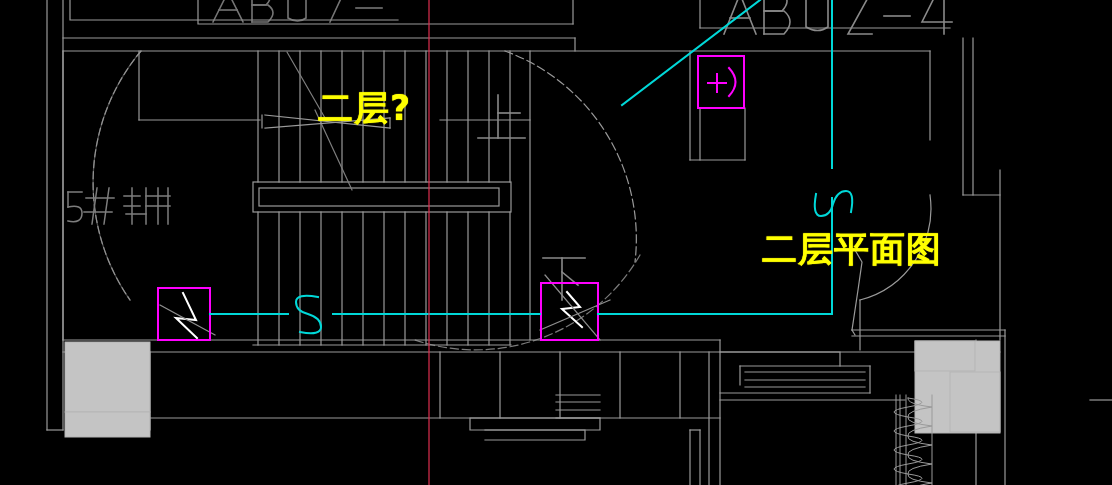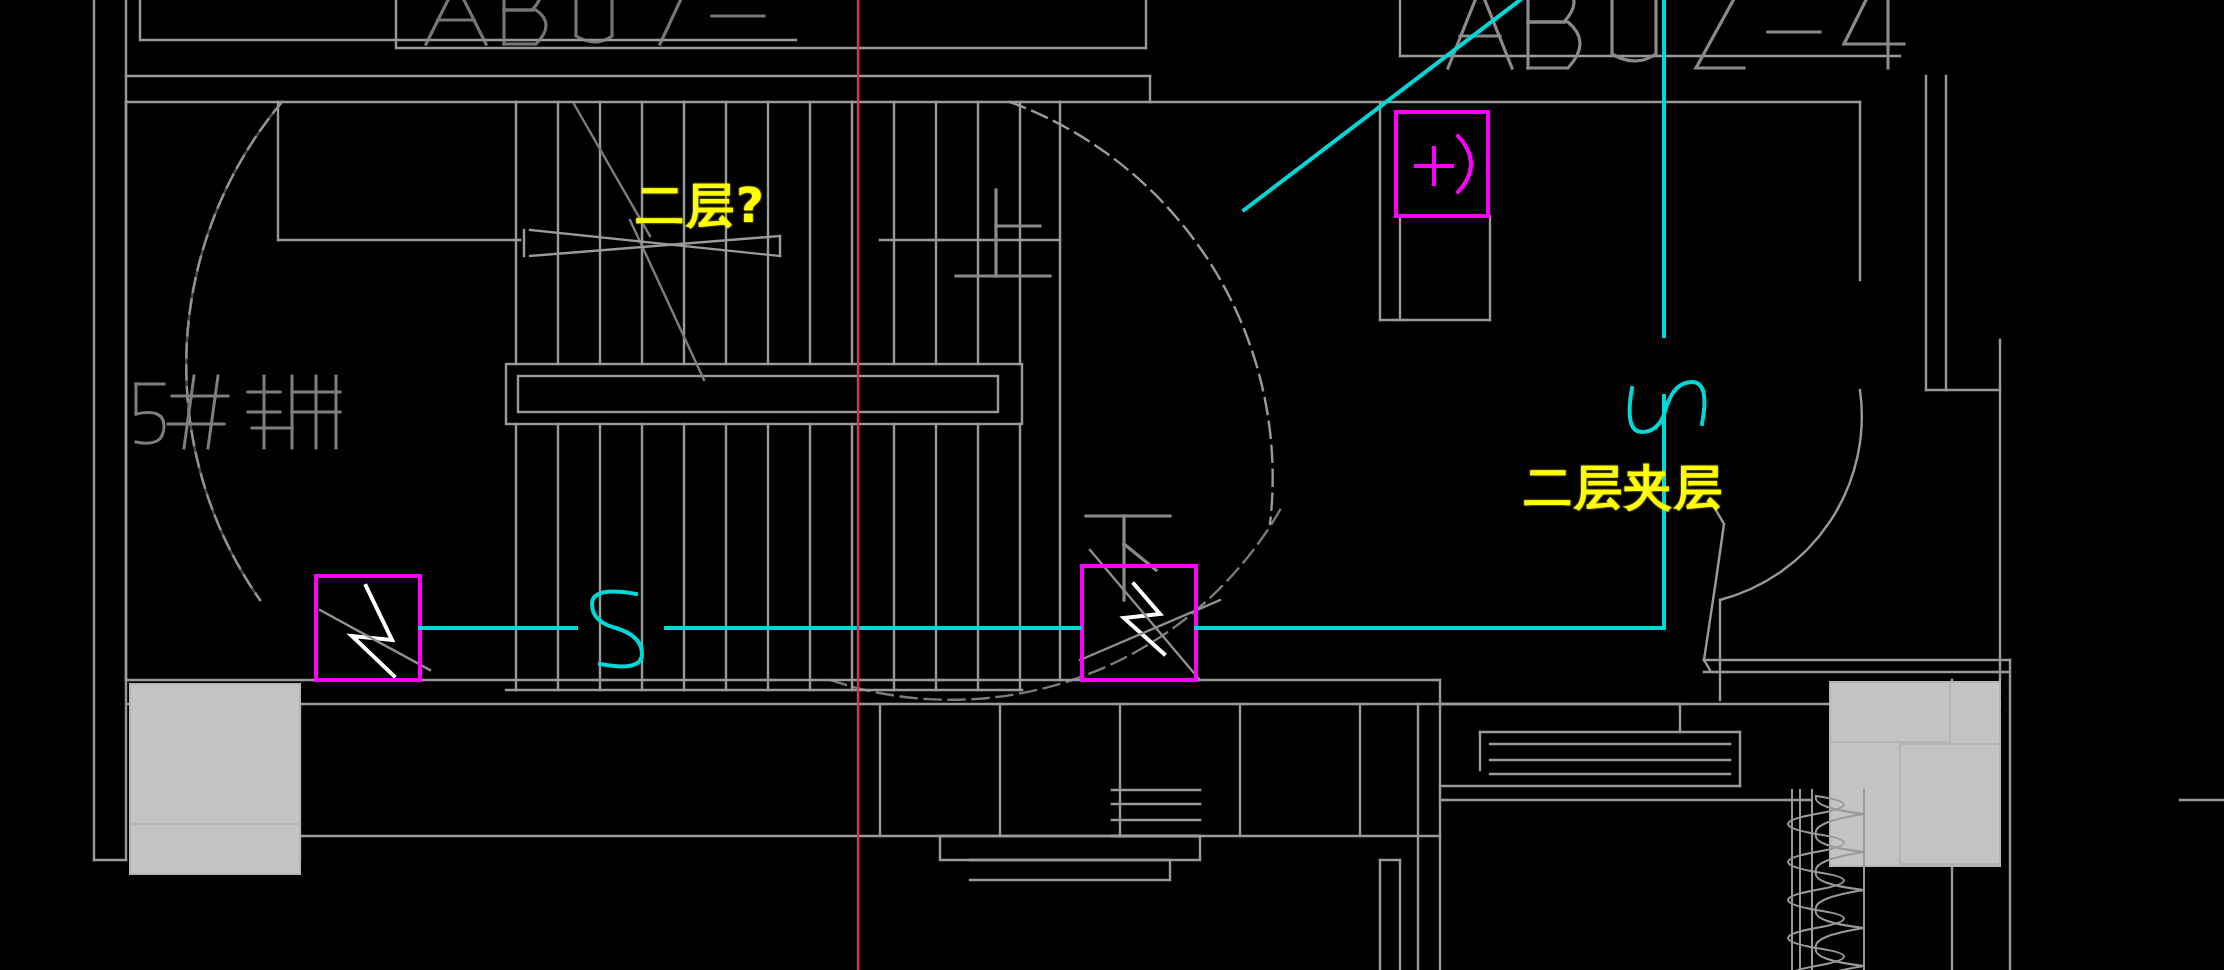--- a/index.html
+++ b/index.html
@@ -8,21 +8,21 @@
     position:relative;
     width:1112px;height:485px;
     background:#000000;
     overflow:hidden;
   }
   #cad-svg{position:absolute;left:0;top:0;width:1112px;height:485px;display:block;}
   .ann-text{
     position:absolute;
     color:#ffff00;
     font-family:"DejaVu Sans","Liberation Sans",sans-serif;
-    font-size:24px;
+    font-size:35px;
     font-weight:700;
     letter-spacing:1px;
     white-space:nowrap;
     line-height:1;
     text-shadow:0 0 1px #ffff00;
   }
   #label-erceng{left:318px;top:91px;}
   #label-jiaceng{left:272px;top:241px;}
   #label-pingmian{left:762px;top:232px;}
 </style>
@@ -288,15 +288,15 @@
       <g stroke="#e03050" stroke-width="1.2">
         <path d="M429 0 L429 485"></path>
       </g>
 
     </g>
   </svg>
 
   <div class="ann-text" id="label-erceng">二层?</div>
 
 
-  <div class="ann-text" id="label-pingmian">二层夹层</div>
+  <div class="ann-text" id="label-pingmian">二层平面图</div>
 
 </div>
 
 </body></html>

